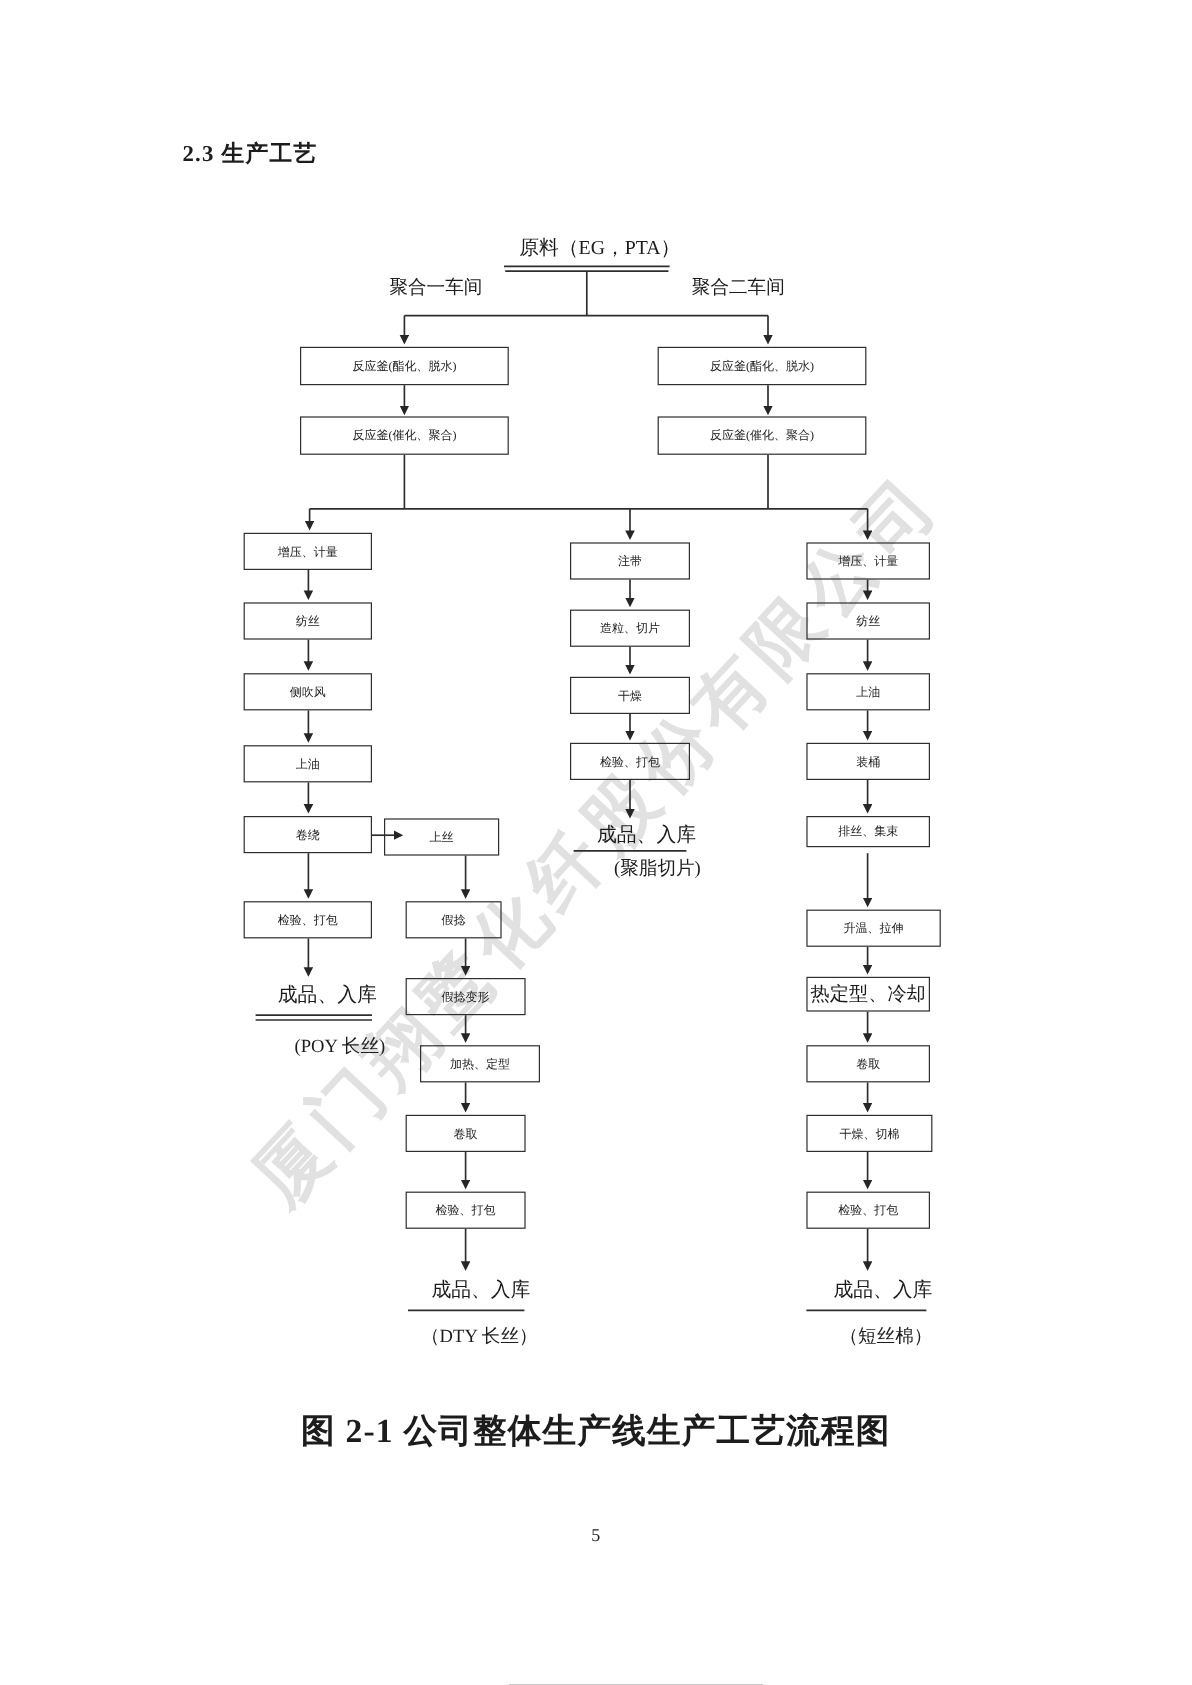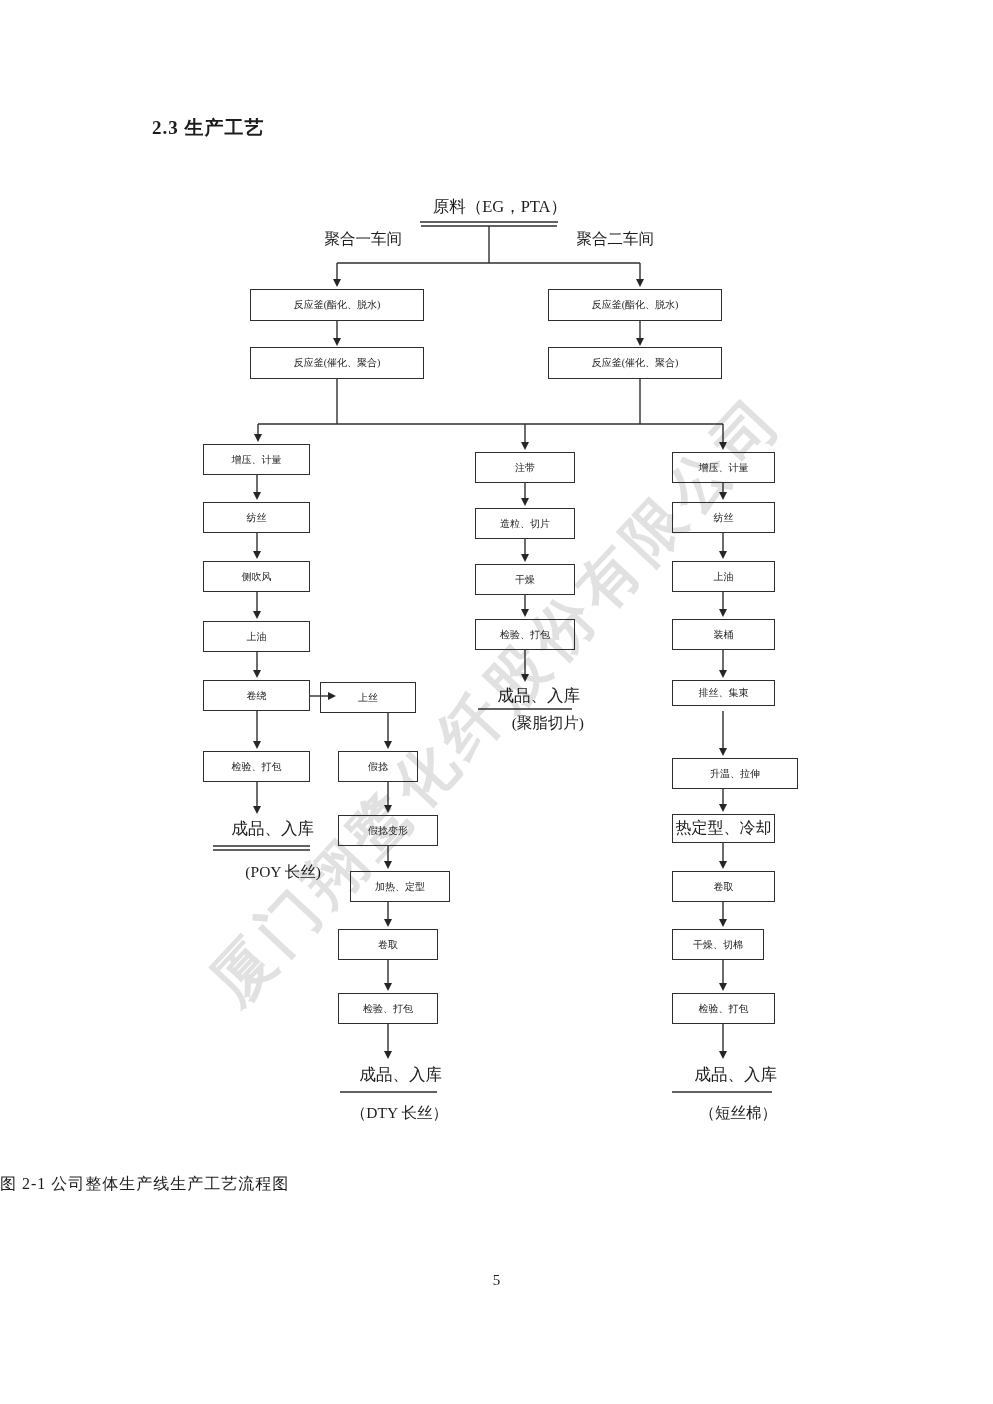--- a/index.html
+++ b/index.html
@@ -15,22 +15,22 @@
           font-weight:bold; letter-spacing:1px; z-index:2; }
   .flowchart { position:absolute; inset:0; z-index:2; }
   .connectors { position:absolute; left:0; top:0; }
   .fbox { position:absolute; border:1.4px solid #2e2e2e; display:flex;
           align-items:center; justify-content:center; font-size:10px;
           white-space:nowrap; background:transparent; }
   .fbox.sm { font-size:16px; }
   .flabel { position:absolute; font-size:15.5px; text-align:right;
           white-space:nowrap; }
   .flabel.big { font-size:16.5px; }
-  .caption { position:absolute; left:0; right:0; top:1174px; 
-          font-weight:normal; font-size:16px; letter-spacing:1px; z-index:2; }
+  .caption { position:absolute; left:0; right:0; top:1174px; text-align:center;
+          font-weight:bold; font-size:28px; letter-spacing:1px; z-index:2; }
   .pagenum { position:absolute; left:0; right:0; top:1272px; text-align:center;
           font-size:15px; z-index:2; }
 </style>
 </head>
 <body>
 
 <div class="page">
 
   <div class="watermark">厦门翔鹭化纤股份有限公司</div>
 
@@ -134,24 +134,24 @@
     <div class="fbox" style="left:475px;top:564px;width:100px;height:31px">干燥</div>
     <div class="fbox" style="left:475px;top:619px;width:100px;height:31px">检验、打包</div>
     <div class="flabel big" style="left:470px;top:685px;width:110px">成品、入库</div>
     <div class="flabel" style="left:474px;top:713px;width:110px">(聚脂切片)</div>
 
     <div class="fbox" style="left:672px;top:452px;width:103px;height:31px">增压、计量</div>
     <div class="fbox" style="left:672px;top:502px;width:103px;height:31px">纺丝</div>
     <div class="fbox" style="left:672px;top:561px;width:103px;height:31px">上油</div>
     <div class="fbox" style="left:672px;top:619px;width:103px;height:31px">装桶</div>
     <div class="fbox" style="left:672px;top:680px;width:103px;height:26px">排丝、集束</div>
-    <div class="fbox" style="left:672px;top:758px;width:126px;height:31px">升温、拉伸</div>
+    <div class="fbox" style="left:672px;top:758px;width:112px;height:31px">升温、拉伸</div>
     <div class="fbox sm" style="left:672px;top:814px;width:103px;height:29px">热定型、冷却</div>
     <div class="fbox" style="left:672px;top:871px;width:103px;height:31px">卷取</div>
-    <div class="fbox" style="left:672px;top:929px;width:92px;height:31px">干燥、切棉</div>
+    <div class="fbox" style="left:672px;top:929px;width:105px;height:31px">干燥、切棉</div>
     <div class="fbox" style="left:672px;top:993px;width:103px;height:31px">检验、打包</div>
     <div class="flabel big" style="left:667px;top:1064px;width:110px">成品、入库</div>
     <div class="flabel" style="left:667px;top:1103px;width:110px">（短丝棉）</div>
 
   </div>
 
   <div class="caption">图 2-1 公司整体生产线生产工艺流程图</div>
   <div class="pagenum">5</div>
 
 </div>

